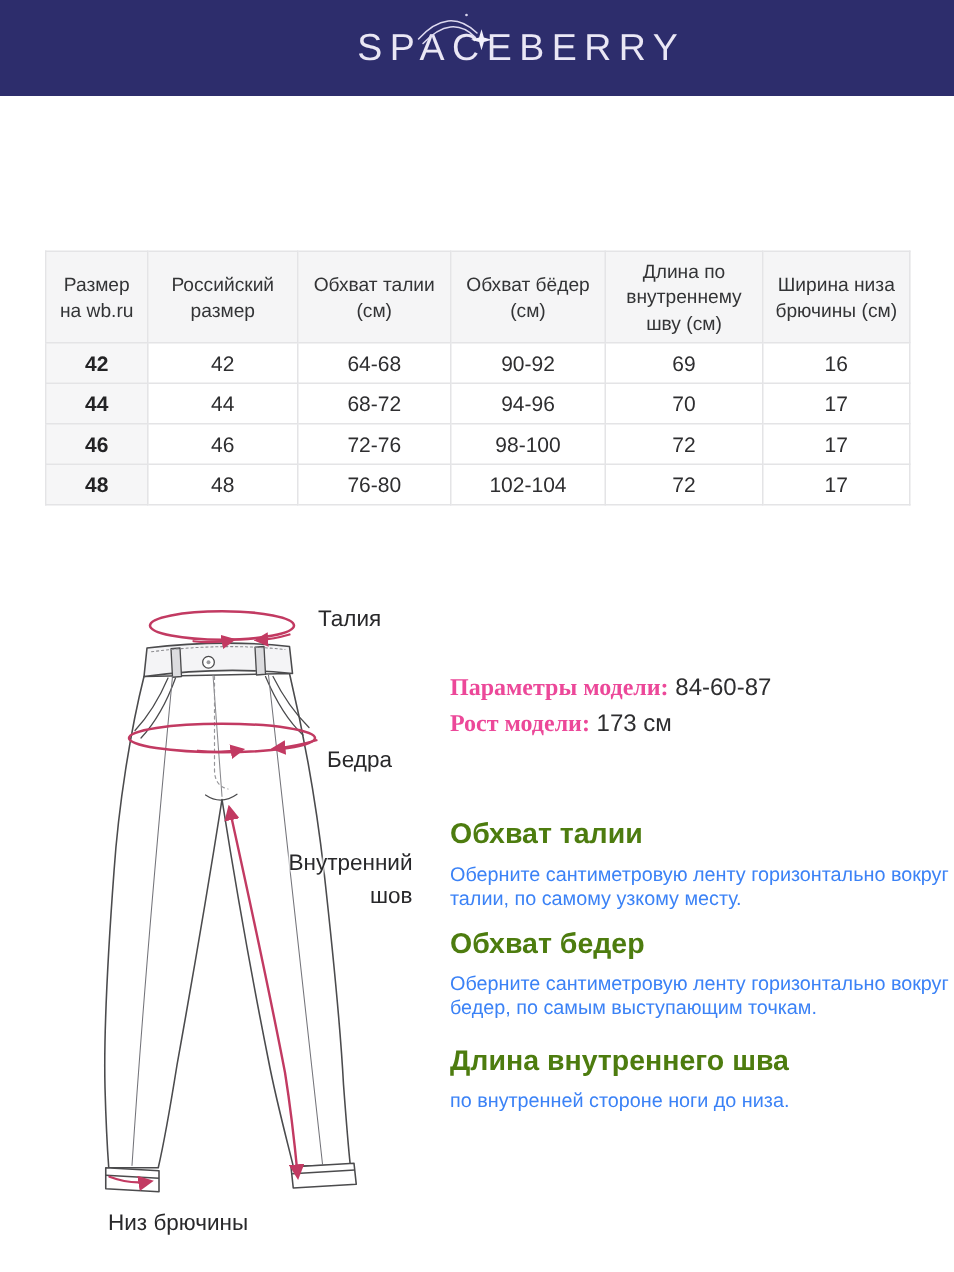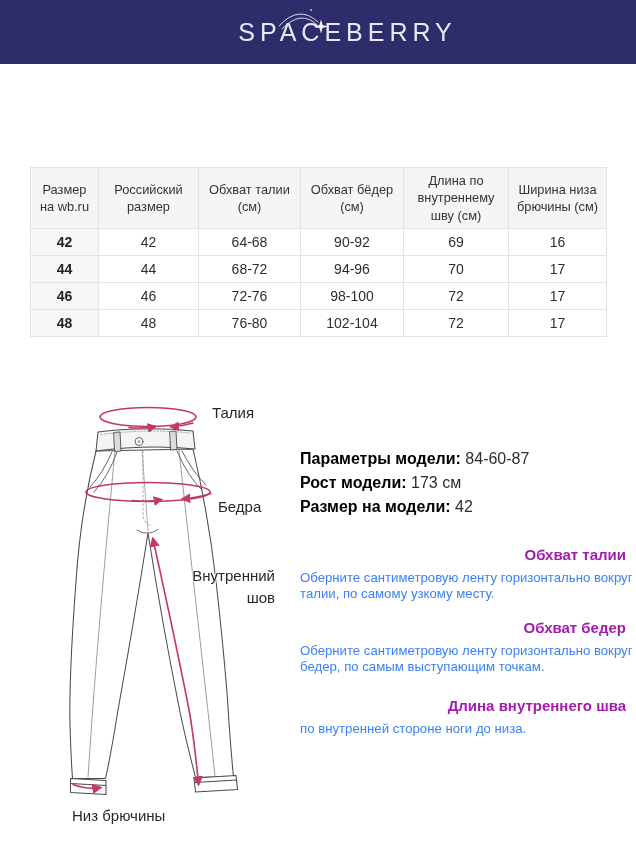--- a/index.html
+++ b/index.html
@@ -23,23 +23,23 @@
   .diagram{position:absolute;left:30px;top:385px;width:230px;height:450px;}
   .dlabel{position:absolute;font-size:15px;font-weight:400;color:#28282a;
           text-shadow:0 0 3px #fff,0 0 3px #fff,0 0 3px #fff;white-space:normal;text-align:right;}
   .dlabel.waist{left:182px;top:19px;white-space:nowrap;}
   .dlabel.hips{left:188px;top:91px;white-space:nowrap;margin-top:22px;}
   .dlabel.inseam{left:139px;top:180px;width:106px;line-height:22px;}
   .dlabel.hem{left:42px;top:422px;white-space:nowrap;}
 
   
   .model-info{position:absolute;left:300px;top:447px;font-size:16px;line-height:24px;color:#2e2e30;}
-  .model-info b{font-weight:700;color:#000000;}
+  .model-info b{font-weight:700;color:#ec4899;font-family:Liberation Serif, serif;}
   .msec{position:absolute;left:300px;width:326px;}
-  .msec h3{margin:0 0 7px 0;font-size:15px;font-weight:700;color:#a21caf;text-align:right;}
+  .msec h3{margin:0 0 7px 0;font-size:19px;font-weight:700;color:#4d7c0f;}
   .msec .ln{display:block;font-size:13.2px;line-height:15.6px;color:#3b82f6;white-space:nowrap;}
   .msec.s1{top:546px;}
   .msec.s2{top:619px;}
   .msec.s3{top:697px;}
 </style>
 </head>
 <body>
 
 <div class="page">
 
@@ -172,24 +172,20 @@
 
   <div class="model-info">
     <div class="mi-row">
       <b>Параметры модели:</b>
       <span>84-60-87</span>
     </div>
     <div class="mi-row">
       <b>Рост модели:</b>
       <span>173 см</span>
     </div>
-    <div class="mi-row">
-      <b>Размер на модели:</b>
-      <span>42</span>
-    </div>
   </div>
 
   <section class="msec s1">
     <h3>Обхват талии</h3>
     <span class="ln">Оберните сантиметровую ленту горизонтально вокруг</span>
     <span class="ln">талии, по самому узкому месту.</span>
   </section>
 
   <section class="msec s2">
     <h3>Обхват бедер</h3>

